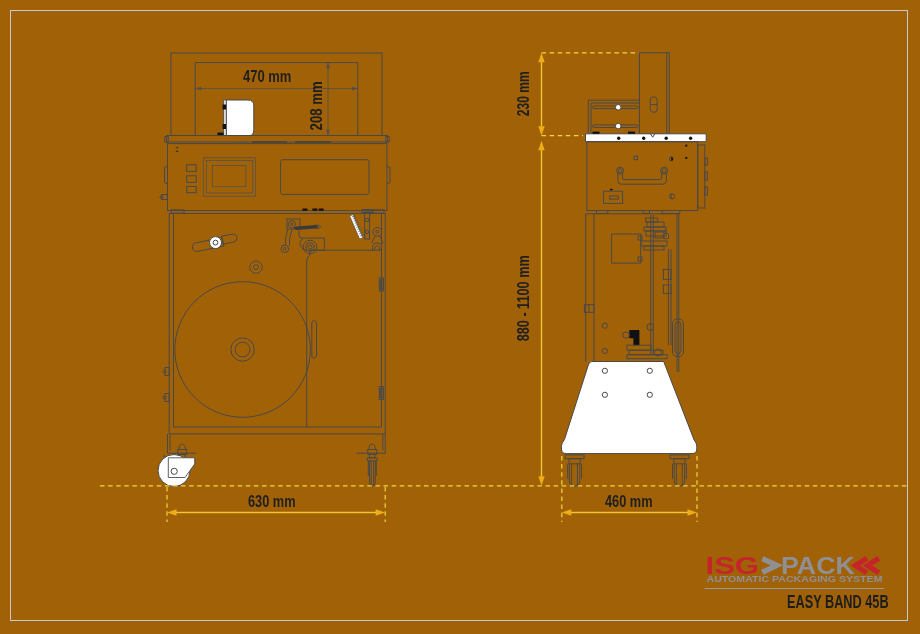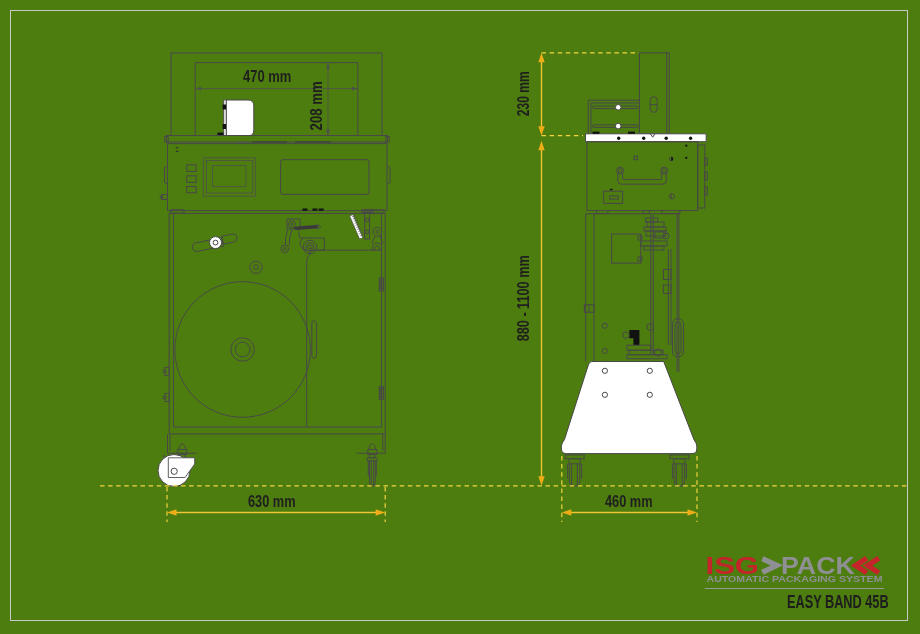--- a/index.html
+++ b/index.html
@@ -1,16 +1,16 @@
 <!DOCTYPE html>
 <html><head>
 <meta charset="utf-8">
 <style>
   html,body{margin:0;padding:0;background:#ffffff;}
-  #page{position:relative;width:920px;height:634px;background:#4d7c0f;font-family:"Liberation Sans",sans-serif;}
+  #page{position:relative;width:920px;height:634px;background:#a16207;font-family:"Liberation Sans",sans-serif;}
   svg{position:absolute;left:0;top:0;}
   .ln{fill:none;stroke:#484848;stroke-width:1;}
   .lnw{fill:#ffffff;stroke:#484848;stroke-width:1;}
   .blk{fill:#111111;stroke:none;}
   .dim{stroke:#f0c433;stroke-width:1.4;fill:none;}
   .dimd{stroke:#f2d53c;stroke-width:1.2;fill:none;stroke-dasharray:4.5 3.6;}
   .yar{fill:#eead17;stroke:none;}
   .dtx{font-family:"Liberation Sans",sans-serif;font-weight:bold;font-size:17.2px;fill:#1f1f1f;}
 </style>
 </head>

